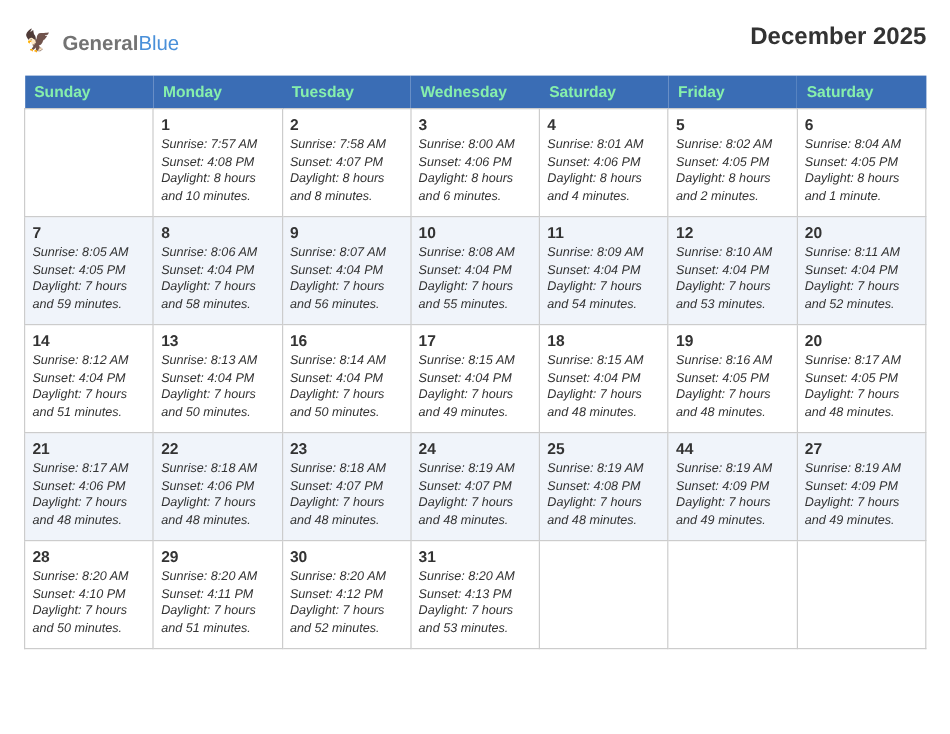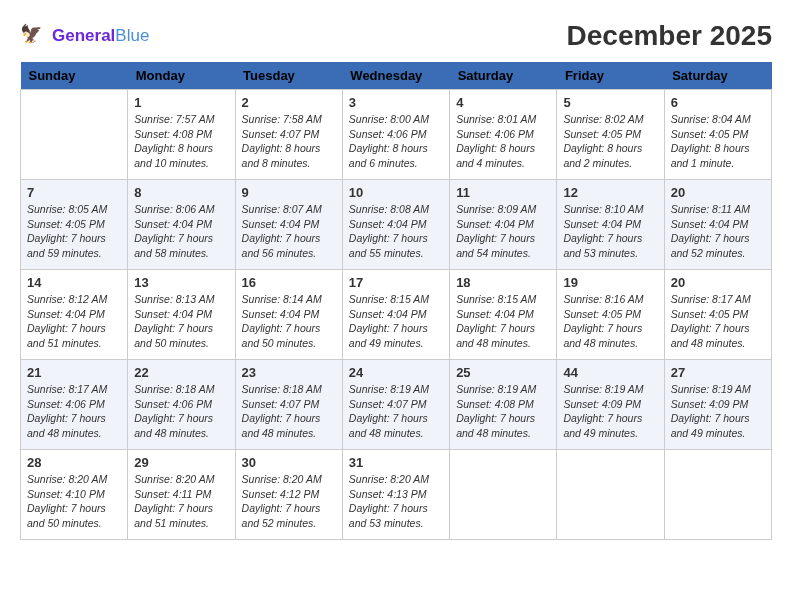--- a/index.html
+++ b/index.html
@@ -22,35 +22,35 @@
       gap: 4px;
     }
     .logo-bird {
       width: 28px;
       height: 28px;
     }
     .title-area {
       text-align: right;
     }
     .month-title {
-      font-size: 28px;
+      font-size: 20px;
       font-weight: bold;
       color: #333;
     }
     .location-title {
       font-size: 15px;
       color: #555;
     }
     table {
       width: 100%;
       border-collapse: collapse;
     }
     .day-header {
       background: #3a6db5;
-      color: #000000;
+      color: #86efac;
       text-align: left;
       padding: 6px 8px;
       font-size: 13px;
       font-weight: bold;
     }
     td {
       border: 1px solid #ccc;
       vertical-align: top;
       padding: 5px 6px;
       width: calc(100% / 7);
@@ -87,21 +87,21 @@
 
 <div class="header-area">
   <div class="logo">
     <div>
       <svg class="logo-bird" viewBox="0 0 40 40" xmlns="http://www.w3.org/2000/svg">
         <text y="28" font-size="26" fill="#4a90d9">🦅</text>
       </svg>
     </div>
     <div>
       <div>
-        <span style="font-size:17px;font-weight:bold;color:#6d28d9;">General</span><span style="font-size:17px;font-weight:normal;color:#4a90d9;">Blue</span>
+        <span style="font-size:17px;font-weight:bold;color:#737373;">General</span><span style="font-size:17px;font-weight:normal;color:#4a90d9;">Blue</span>
       </div>
     </div>
   </div>
   <div class="title-area">
     <div class="month-title">December 2025</div>
   </div>
 </div>
 
 <table>
   <thead>

